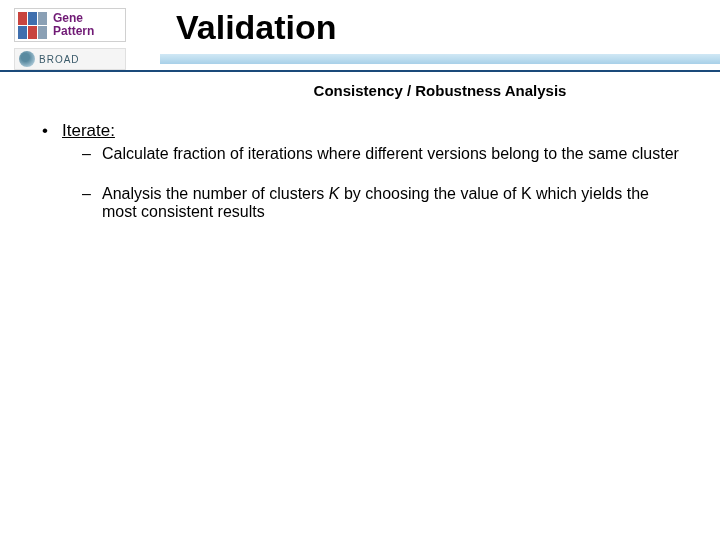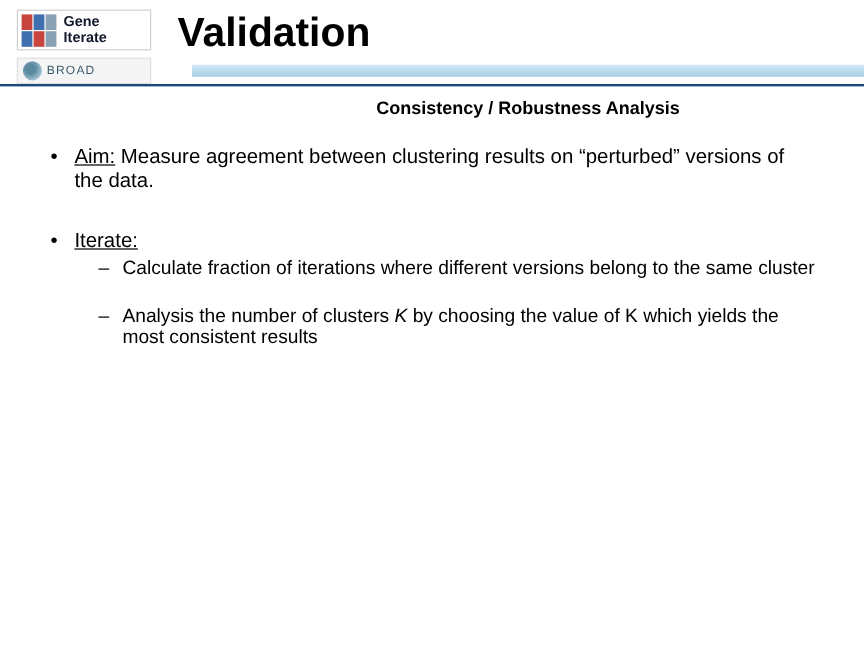--- a/index.html
+++ b/index.html
@@ -35,21 +35,21 @@
   .gp-swatch {
     display: grid;
     grid-template-columns: repeat(3, 9px);
     grid-template-rows: repeat(2, 13px);
     gap: 1px;
     margin-right: 6px;
   }
   .gp-swatch span { display:block; }
   .c1{background:#c8443f;} .c2{background:#3f6fae;} .c3{background:#8aa0b5;}
   .c4{background:#3f6fae;} .c5{background:#c8443f;} .c6{background:#8aa0b5;}
-  .gp-text { line-height: 13px; font-size: 12px; color:#0f172a;}
+  .gp-text { line-height: 13px; font-size: 12px; color:#701a75;}
   .gp-text b { display:block; font-weight:bold; }
   .broad-logo {
     margin-top: 6px;
     display: flex;
     align-items: center;
     background:#f5f5f5;
     border:1px solid #e0e0e0;
     width:112px;
     height:22px;
     box-sizing:border-box;
@@ -57,21 +57,21 @@
     font-size:10px;
     color:#3a5a6a;
     letter-spacing:1px;
   }
   .broad-logo .swirl {
     width:16px;height:16px;background:radial-gradient(circle at 40% 40%,#5a8aa0 30%,#a0c0d0 70%);
     border-radius:50%;margin-right:4px;
   }
   .title {
     position: absolute;
-    left: 148px;
+    left: 176px;
     top: 8px;
     font-size: 34px;
     font-weight: bold;
   }
   .stripe {
     position:absolute;
     left:160px;
     right:0;
     top:54px;
     height:10px;
@@ -124,40 +124,37 @@
       <div class="gp-swatch">
         <span class="c1"></span>
           <span class="c2"></span>
           <span class="c3"></span>
         <span class="c4"></span>
           <span class="c5"></span>
           <span class="c6"></span>
       </div>
       <div class="gp-text">
         <b>Gene</b>
-        <b>Iterate</b>
+        <b>Pattern</b>
       </div>
     </div>
     <div class="broad-logo">
       <div class="swirl"></div>
       <span>BROAD</span>
     </div>
   </div>
   <div class="title">Validation</div>
   <div class="stripe"></div>
 </div>
 
 <div class="subtitle">Consistency / Robustness Analysis</div>
 
 <div class="content">
   <ul class="level1">
     <li>
-      <span class="underline">Aim:</span><span> Measure agreement between clustering results on “perturbed” versions of the data.</span>
-    </li>
-    <li>
       <span class="underline">Iterate:</span>
       <ul class="level2">
         <li>Calculate fraction of iterations where different versions belong to the same cluster</li>
         <li>
           <span>Analysis the number of clusters </span><span class="italic">K</span><span> by choosing the value of K which yields the most consistent results</span>
         </li>
       </ul>
     </li>
   </ul>
 </div>

